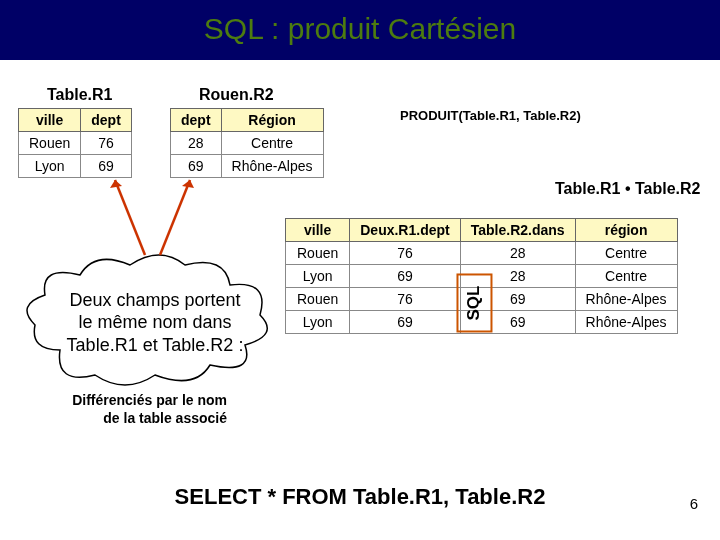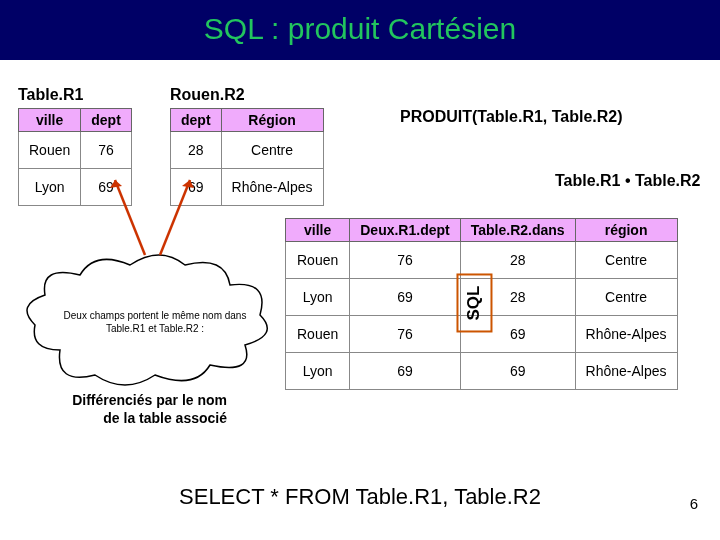--- a/index.html
+++ b/index.html
@@ -12,66 +12,67 @@
     overflow: hidden;
   }
   .title-bar {
     background: #000066;
     width: 100%;
     padding: 12px 0 14px 0;
     text-align: center;
   }
   .title-bar h1 {
     margin: 0;
-    color: #22c55e;
+    color: #4d7c0f;
     font-size: 30px;
     font-weight: normal;
   }
   .table-label {
     font-weight: bold;
     font-size: 16px;
     position: absolute;
+    margin-left: 29px;
   }
   table {
     border-collapse: collapse;
     position: absolute;
   }
   th {
-    background: #f0abfc;
+    background: #fef9c3;
     border: 1px solid #666;
     padding: 3px 10px;
     font-size: 14px;
     font-weight: bold;
     text-align: center;
   }
   td {
     background: #fff;
     border: 1px solid #888;
-    padding: 10px 10px;
+    padding: 3px 10px;
     font-size: 14px;
     text-align: center;
   }
   .produit-label {
     position: absolute;
-    font-size: 16px;
+    font-size: 13px;
     font-weight: bold;
   }
   .result-label {
     position: absolute;
     font-size: 16px;
     font-weight: bold;
   }
   .cloud {
     position: absolute;
     left: 60px;
     top: 275px;
     width: 190px;
     height: 95px;
     text-align: center;
-    font-size: 10px;
+    font-size: 18px;
     line-height: 1.25;
     display: flex;
     align-items: center;
     justify-content: center;
     z-index: 2;
   }
   .cloud-svg {
     position: absolute;
     left: 20px;
     top: 250px;
@@ -99,21 +100,21 @@
     transform-origin: center;
     background: transparent;
     z-index: 3;
   }
   .select-stmt {
     position: absolute;
     bottom: 30px;
     width: 100%;
     text-align: center;
     font-size: 22px;
-    font-weight: normal;
+    font-weight: bold;
   }
   .page-num {
     position: absolute;
     right: 22px;
     bottom: 28px;
     font-size: 15px;
   }
   .arrow {
     position: absolute;
     z-index: 2;
@@ -157,21 +158,21 @@
   </tr>
   <tr>
     <td>69</td>
     <td>Rhône-Alpes</td>
   </tr>
 </tbody>
   </table>
 
 <div class="produit-label" style="left:400px;top:108px;">PRODUIT(Table.R1, Table.R2)</div>
 
-<div class="result-label" style="left:555px;top:172px;">Table.R1 • Table.R2</div>
+<div class="result-label" style="left:555px;top:180px;">Table.R1 • Table.R2</div>
 
 <table style="left:285px;top:218px;">
   <tbody>
       <tr>
     <th style="padding:3px 18px;">ville</th>
     <th>Deux.R1.dept</th>
     <th>Table.R2.dans</th>
     <th style="padding:3px 22px;">région</th>
   </tr>
   <tr>

